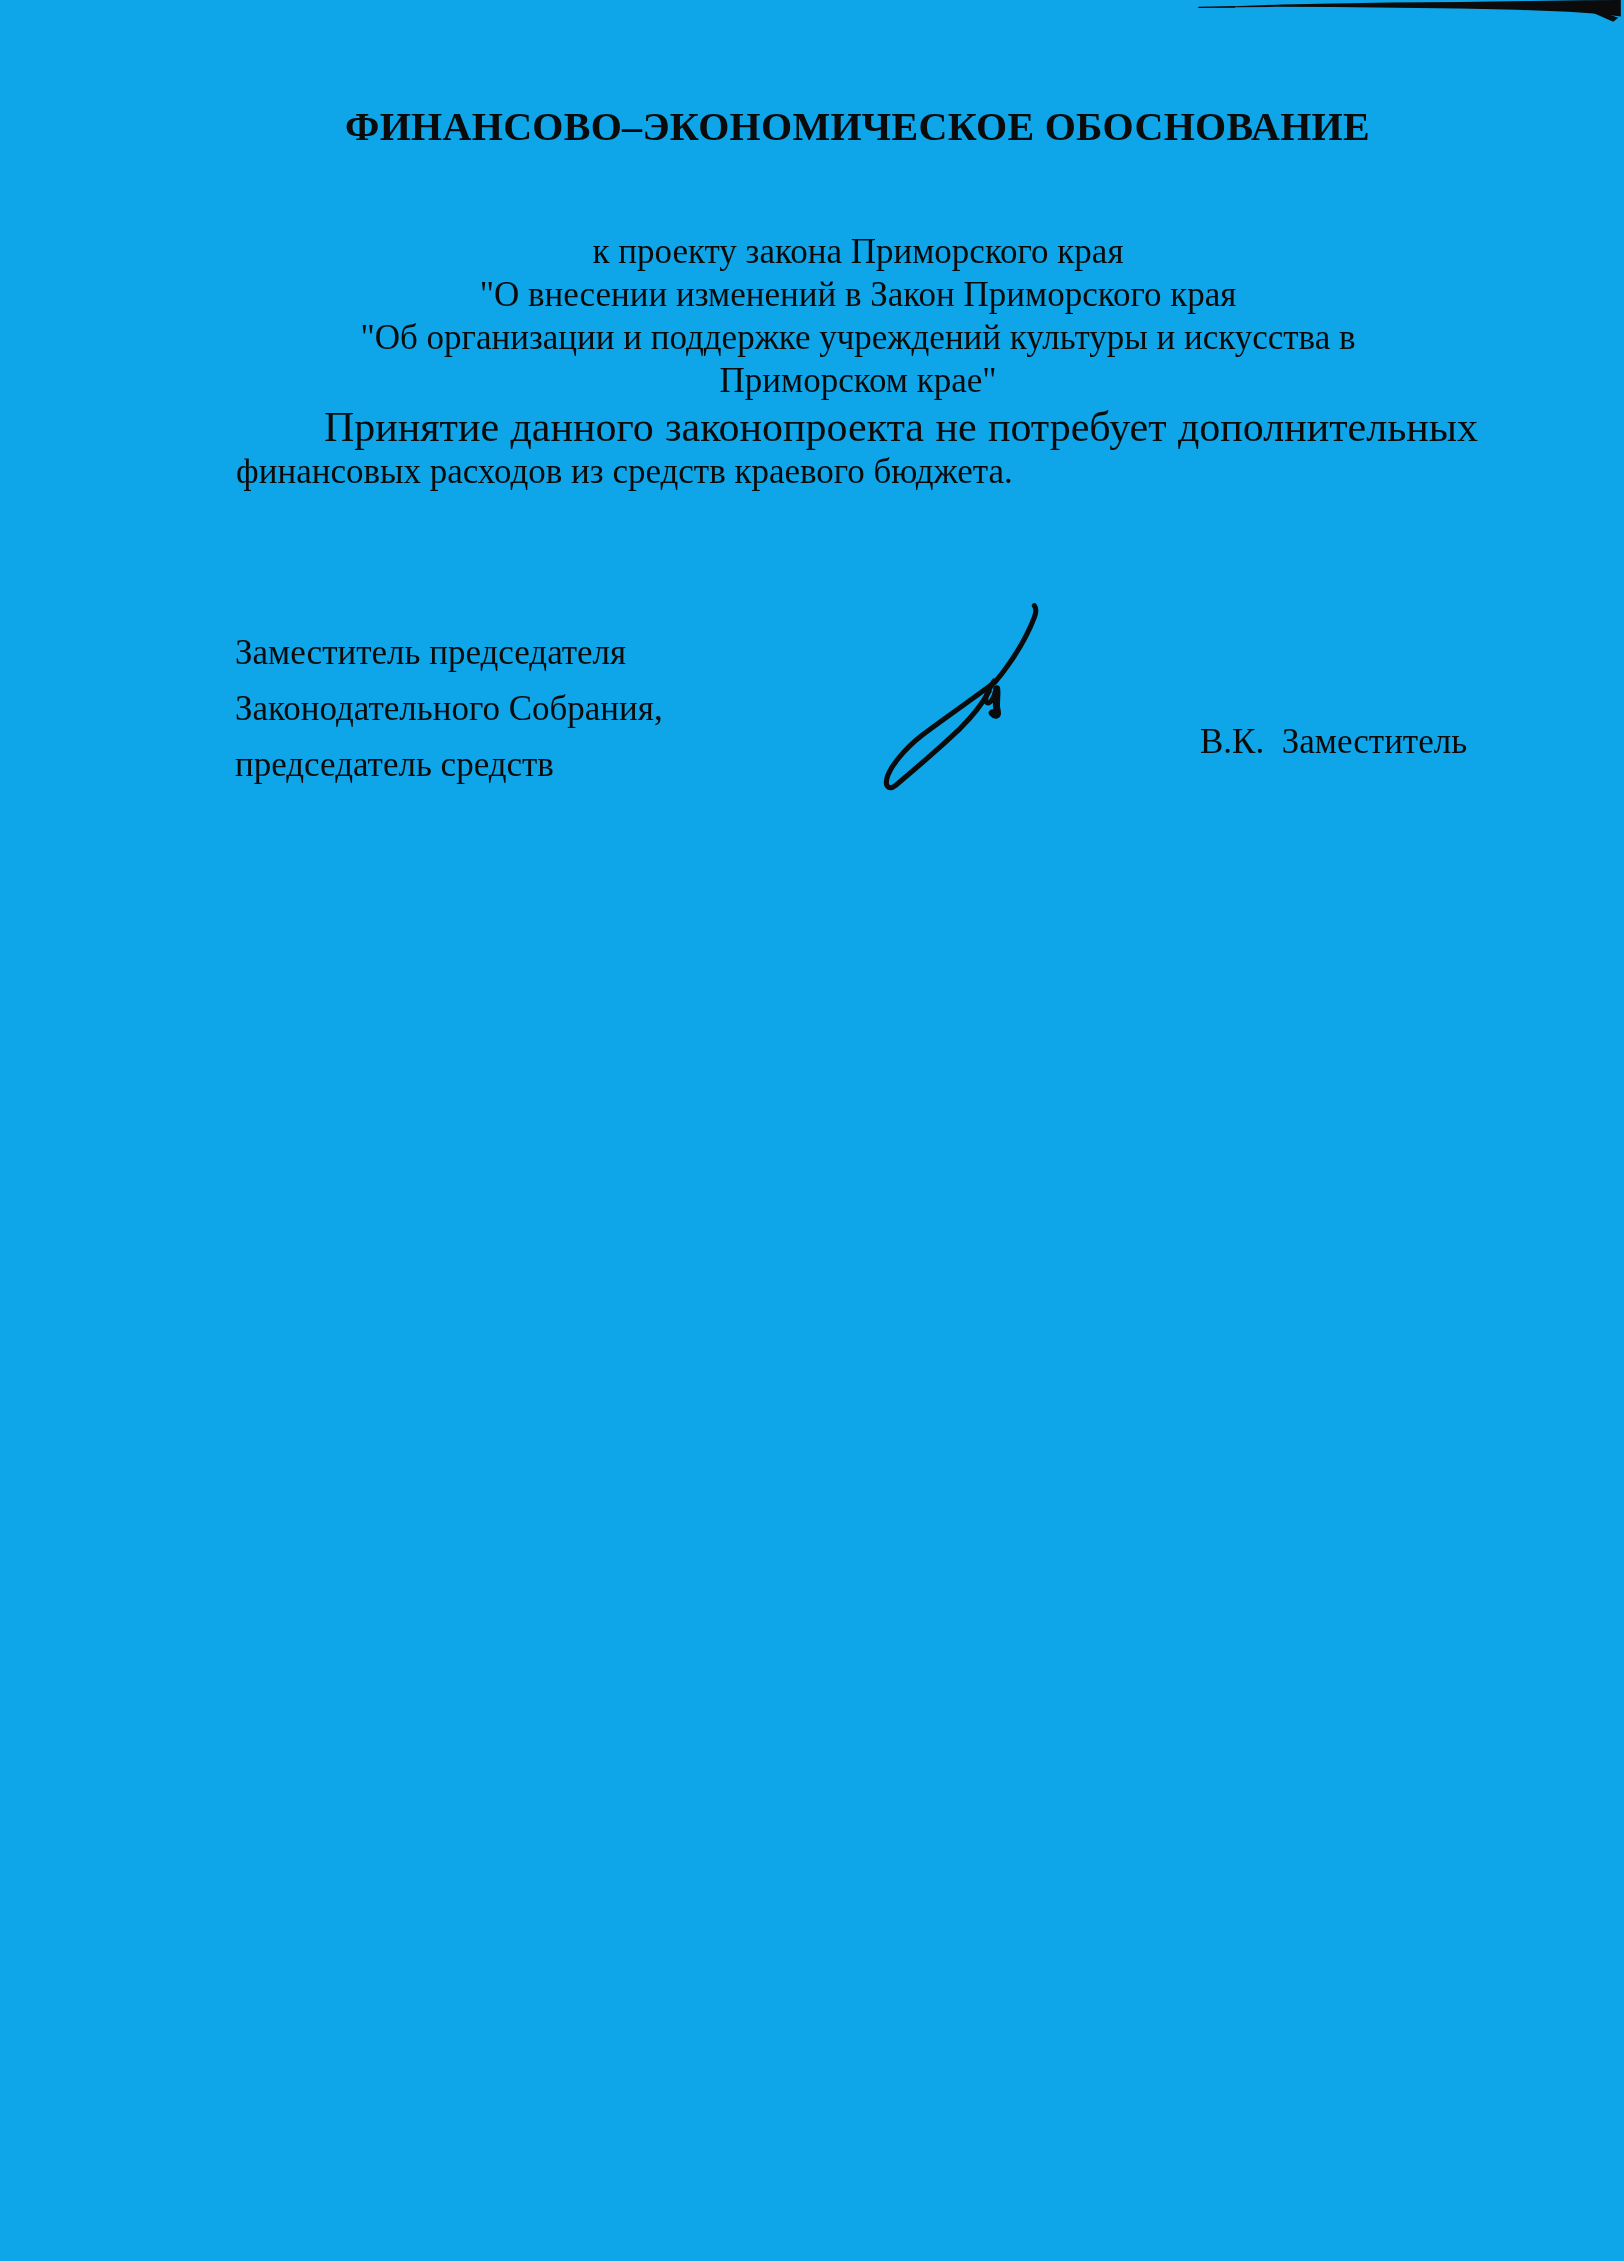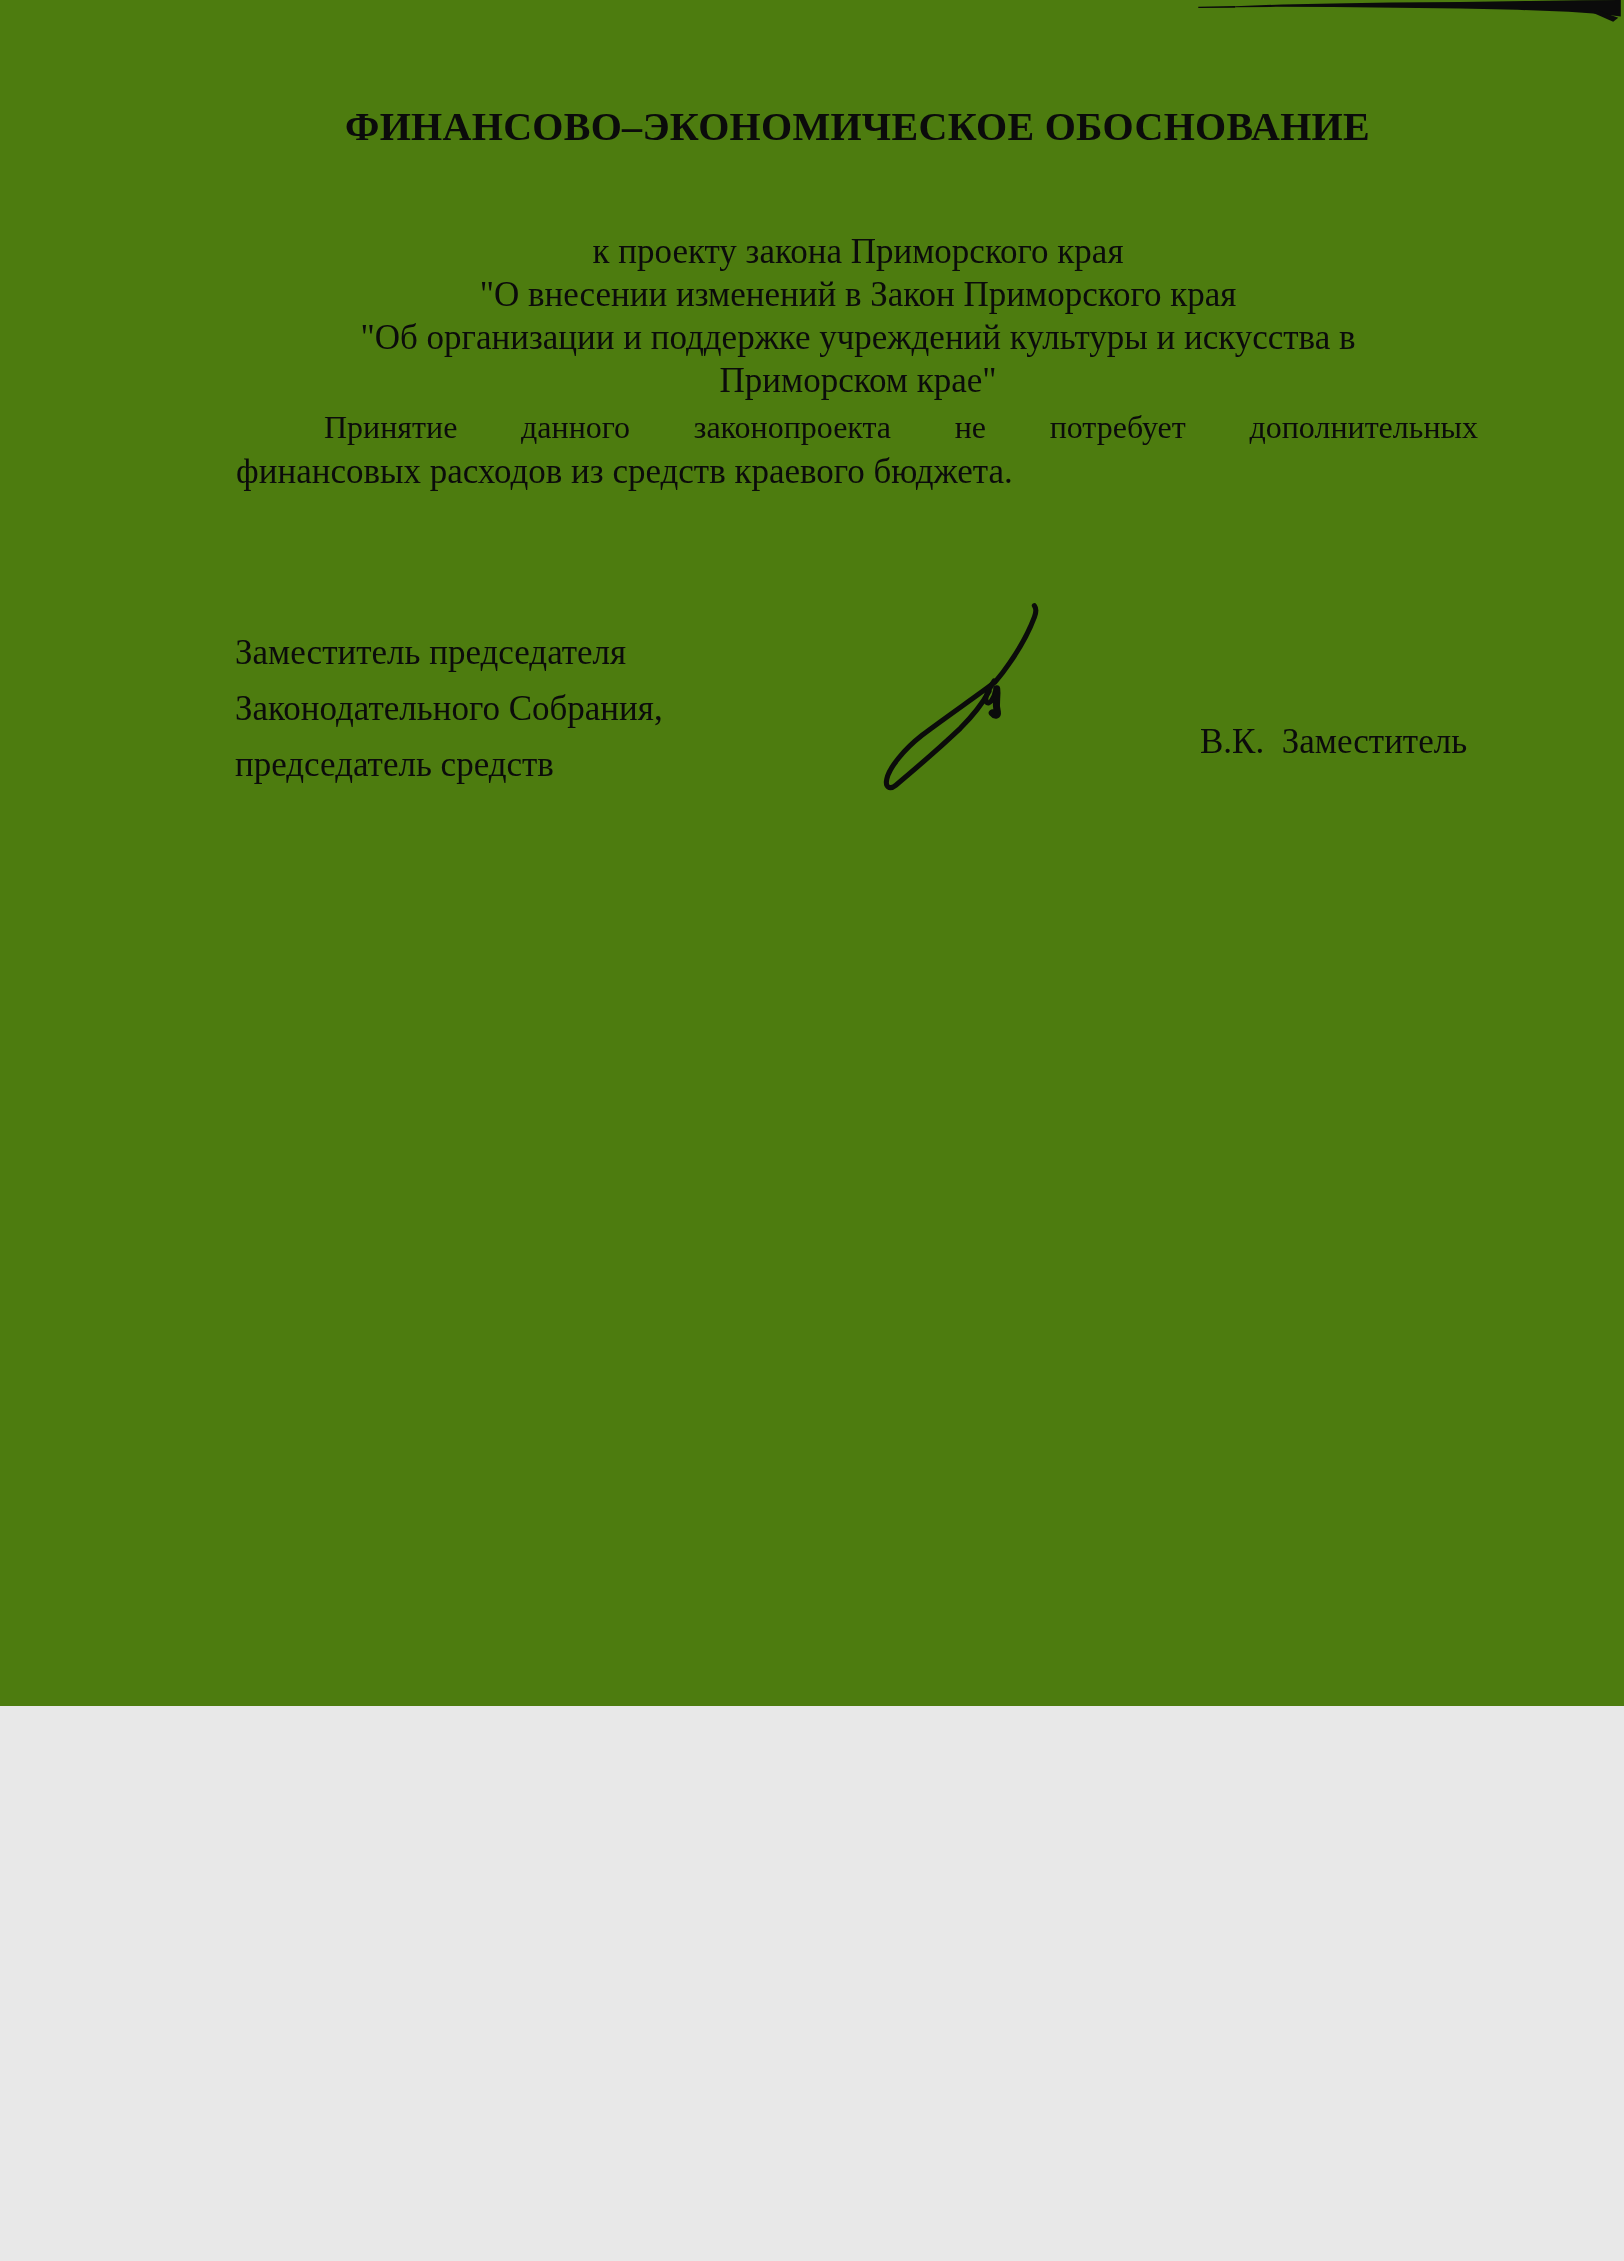--- a/index.html
+++ b/index.html
@@ -3,22 +3,22 @@
 <meta charset="utf-8">
 <style>
   html, body {
     margin: 0;
     padding: 0;
     background: #e8e8e8;
   }
   .page {
     position: relative;
     width: 1624px;
-    height: 1706px;
-    background: #4d7c0f;
+    height: 2261px;
+    background: #0ea5e9;
     font-family: "Liberation Serif", "DejaVu Serif", serif;
     color: #0b0b0b;
     overflow: hidden;
   }
   .doc-title {
     position: absolute;
     top: 104px;
     left: 236px;
     width: 1243px;
     margin: 0;
@@ -39,21 +39,21 @@
     line-height: 43px;
     margin-top: 36px;
   }
   .subtitle-line { white-space: nowrap; }
   .body-line-1 {
     position: absolute;
     top: 406px;
     left: 324px;
     width: 1154px;
     margin: 0;
-    font-size: 32px;
+    font-size: 42px;
     line-height: 43px;
     text-align: justify;
     text-align-last: justify;
   }
   .body-line-2 {
     position: absolute;
     top: 450px;
     left: 236px;
     margin: 0;
     font-size: 35px;

